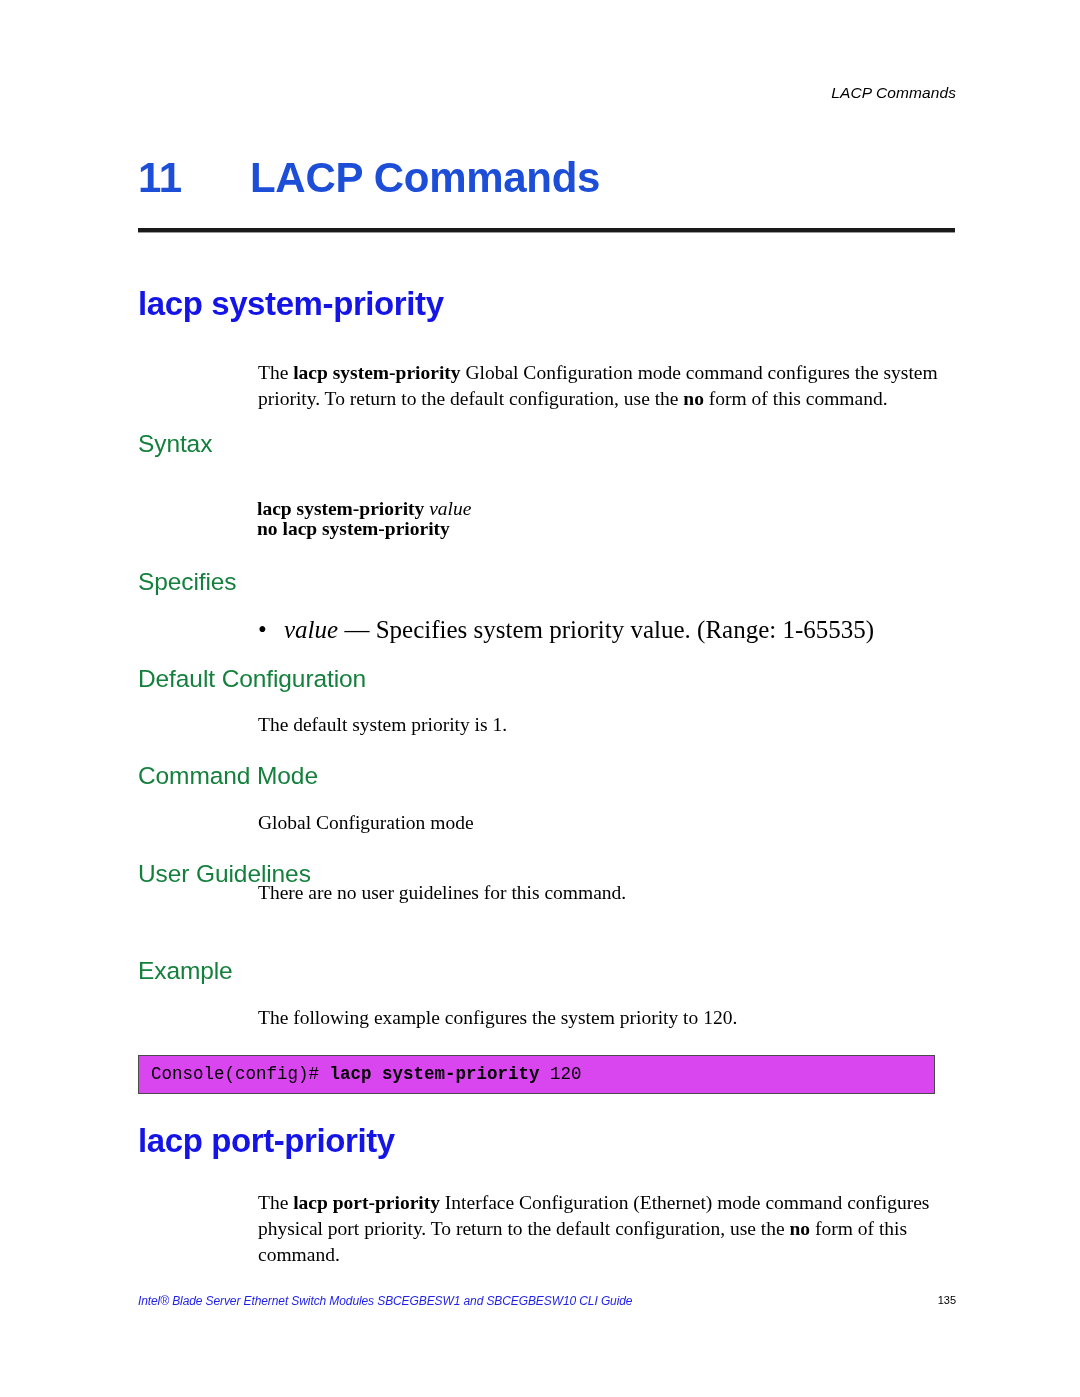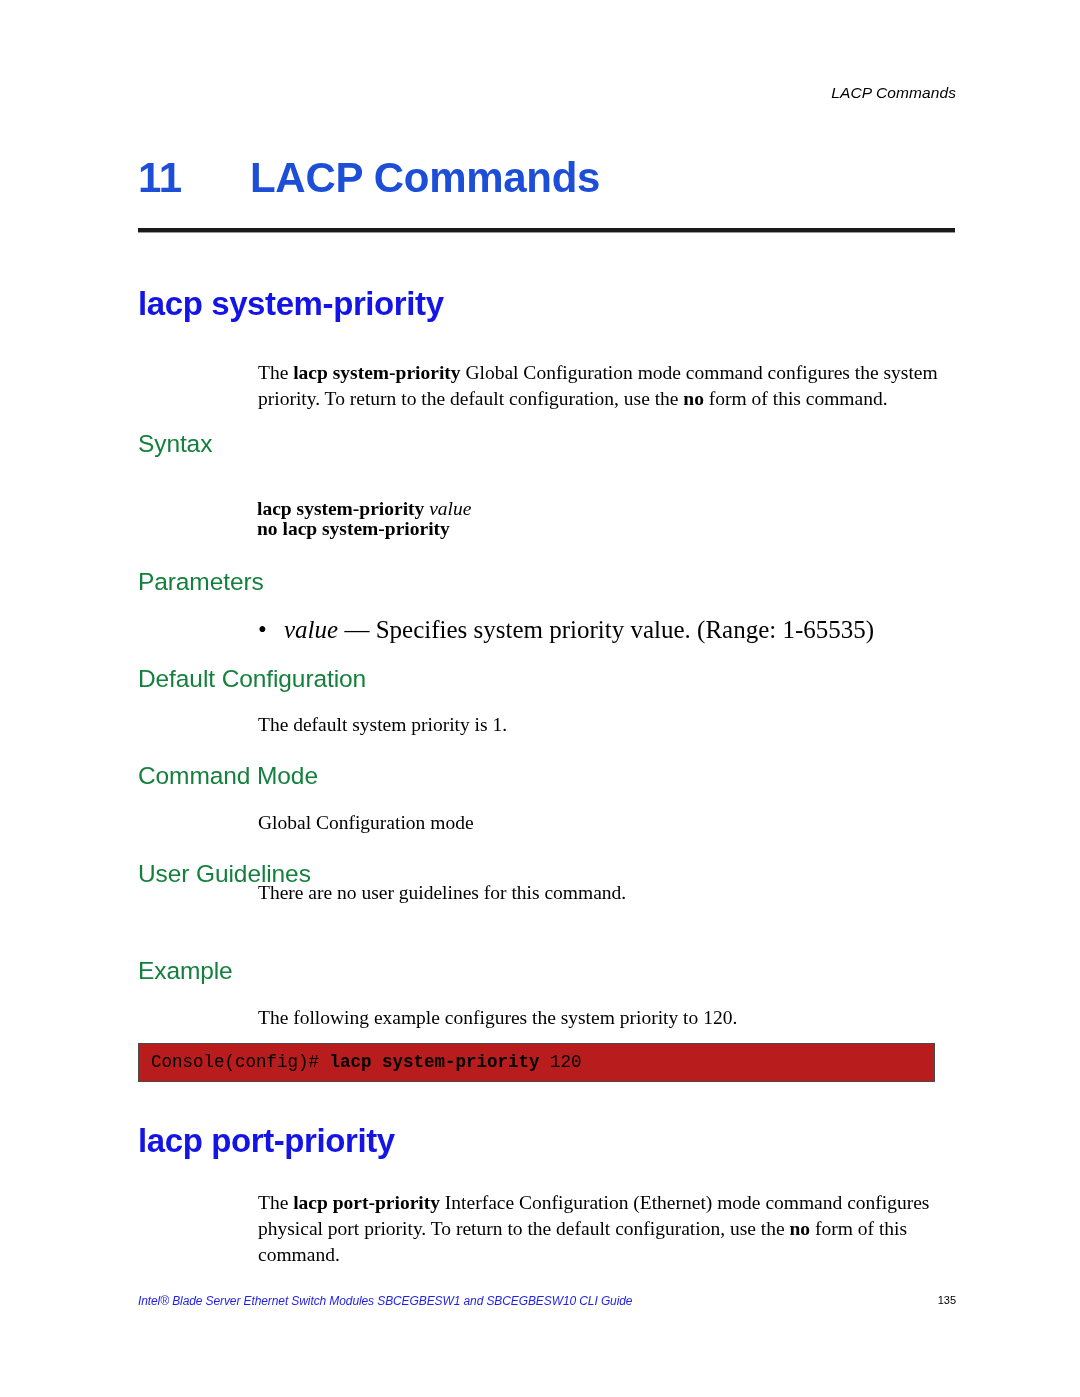--- a/index.html
+++ b/index.html
@@ -122,27 +122,28 @@
   }
   .bullet-item i { font-style: italic; }
 
   
   .code-box {
     position: absolute;
     left: 138px;
     width: 797px;
     box-sizing: border-box;
     border: 1px solid #4a4a4a;
-    background: #b91c1c;
+    background: #d946ef;
     padding: 7px 12px 8px 12px;
     font-family: "Liberation Mono", monospace;
     font-size: 17.5px;
     color: #000000;
     white-space: nowrap;
     line-height: 22px;
+    margin-top: 12px;
   }
   .code-box .cmd { font-weight: bold; }
 
   
   .footer-text {
     position: absolute;
     left: 138px;
     top: 1294px;
     font-family: "Liberation Sans", sans-serif;
     font-style: italic;
@@ -180,21 +181,21 @@
 
   <div class="sec-heading" style="top:430px;">Syntax</div>
 
   <div class="syntax-line" style="top:498px;">
     <span>lacp system-priority</span>
     <span class="arg">value</span>
   </div>
 
   <div class="syntax-line" style="top:518px;">no lacp system-priority</div>
 
-  <div class="sec-heading" style="top:568px;">Parameters</div>
+  <div class="sec-heading" style="top:568px;">Specifies</div>
 
   <div class="bullet-item" style="top:616px;">
     <span class="bullet-dot">•</span><i>value</i><span> — Specifies system priority value. (Range: 1-65535)</span>
   </div>
 
   <div class="sec-heading" style="top:665px;">Default Configuration</div>
 
   <div class="body-text" style="top:712px;">The default system priority is 1.</div>
 
   <div class="sec-heading" style="top:762px;">Command Mode</div>

